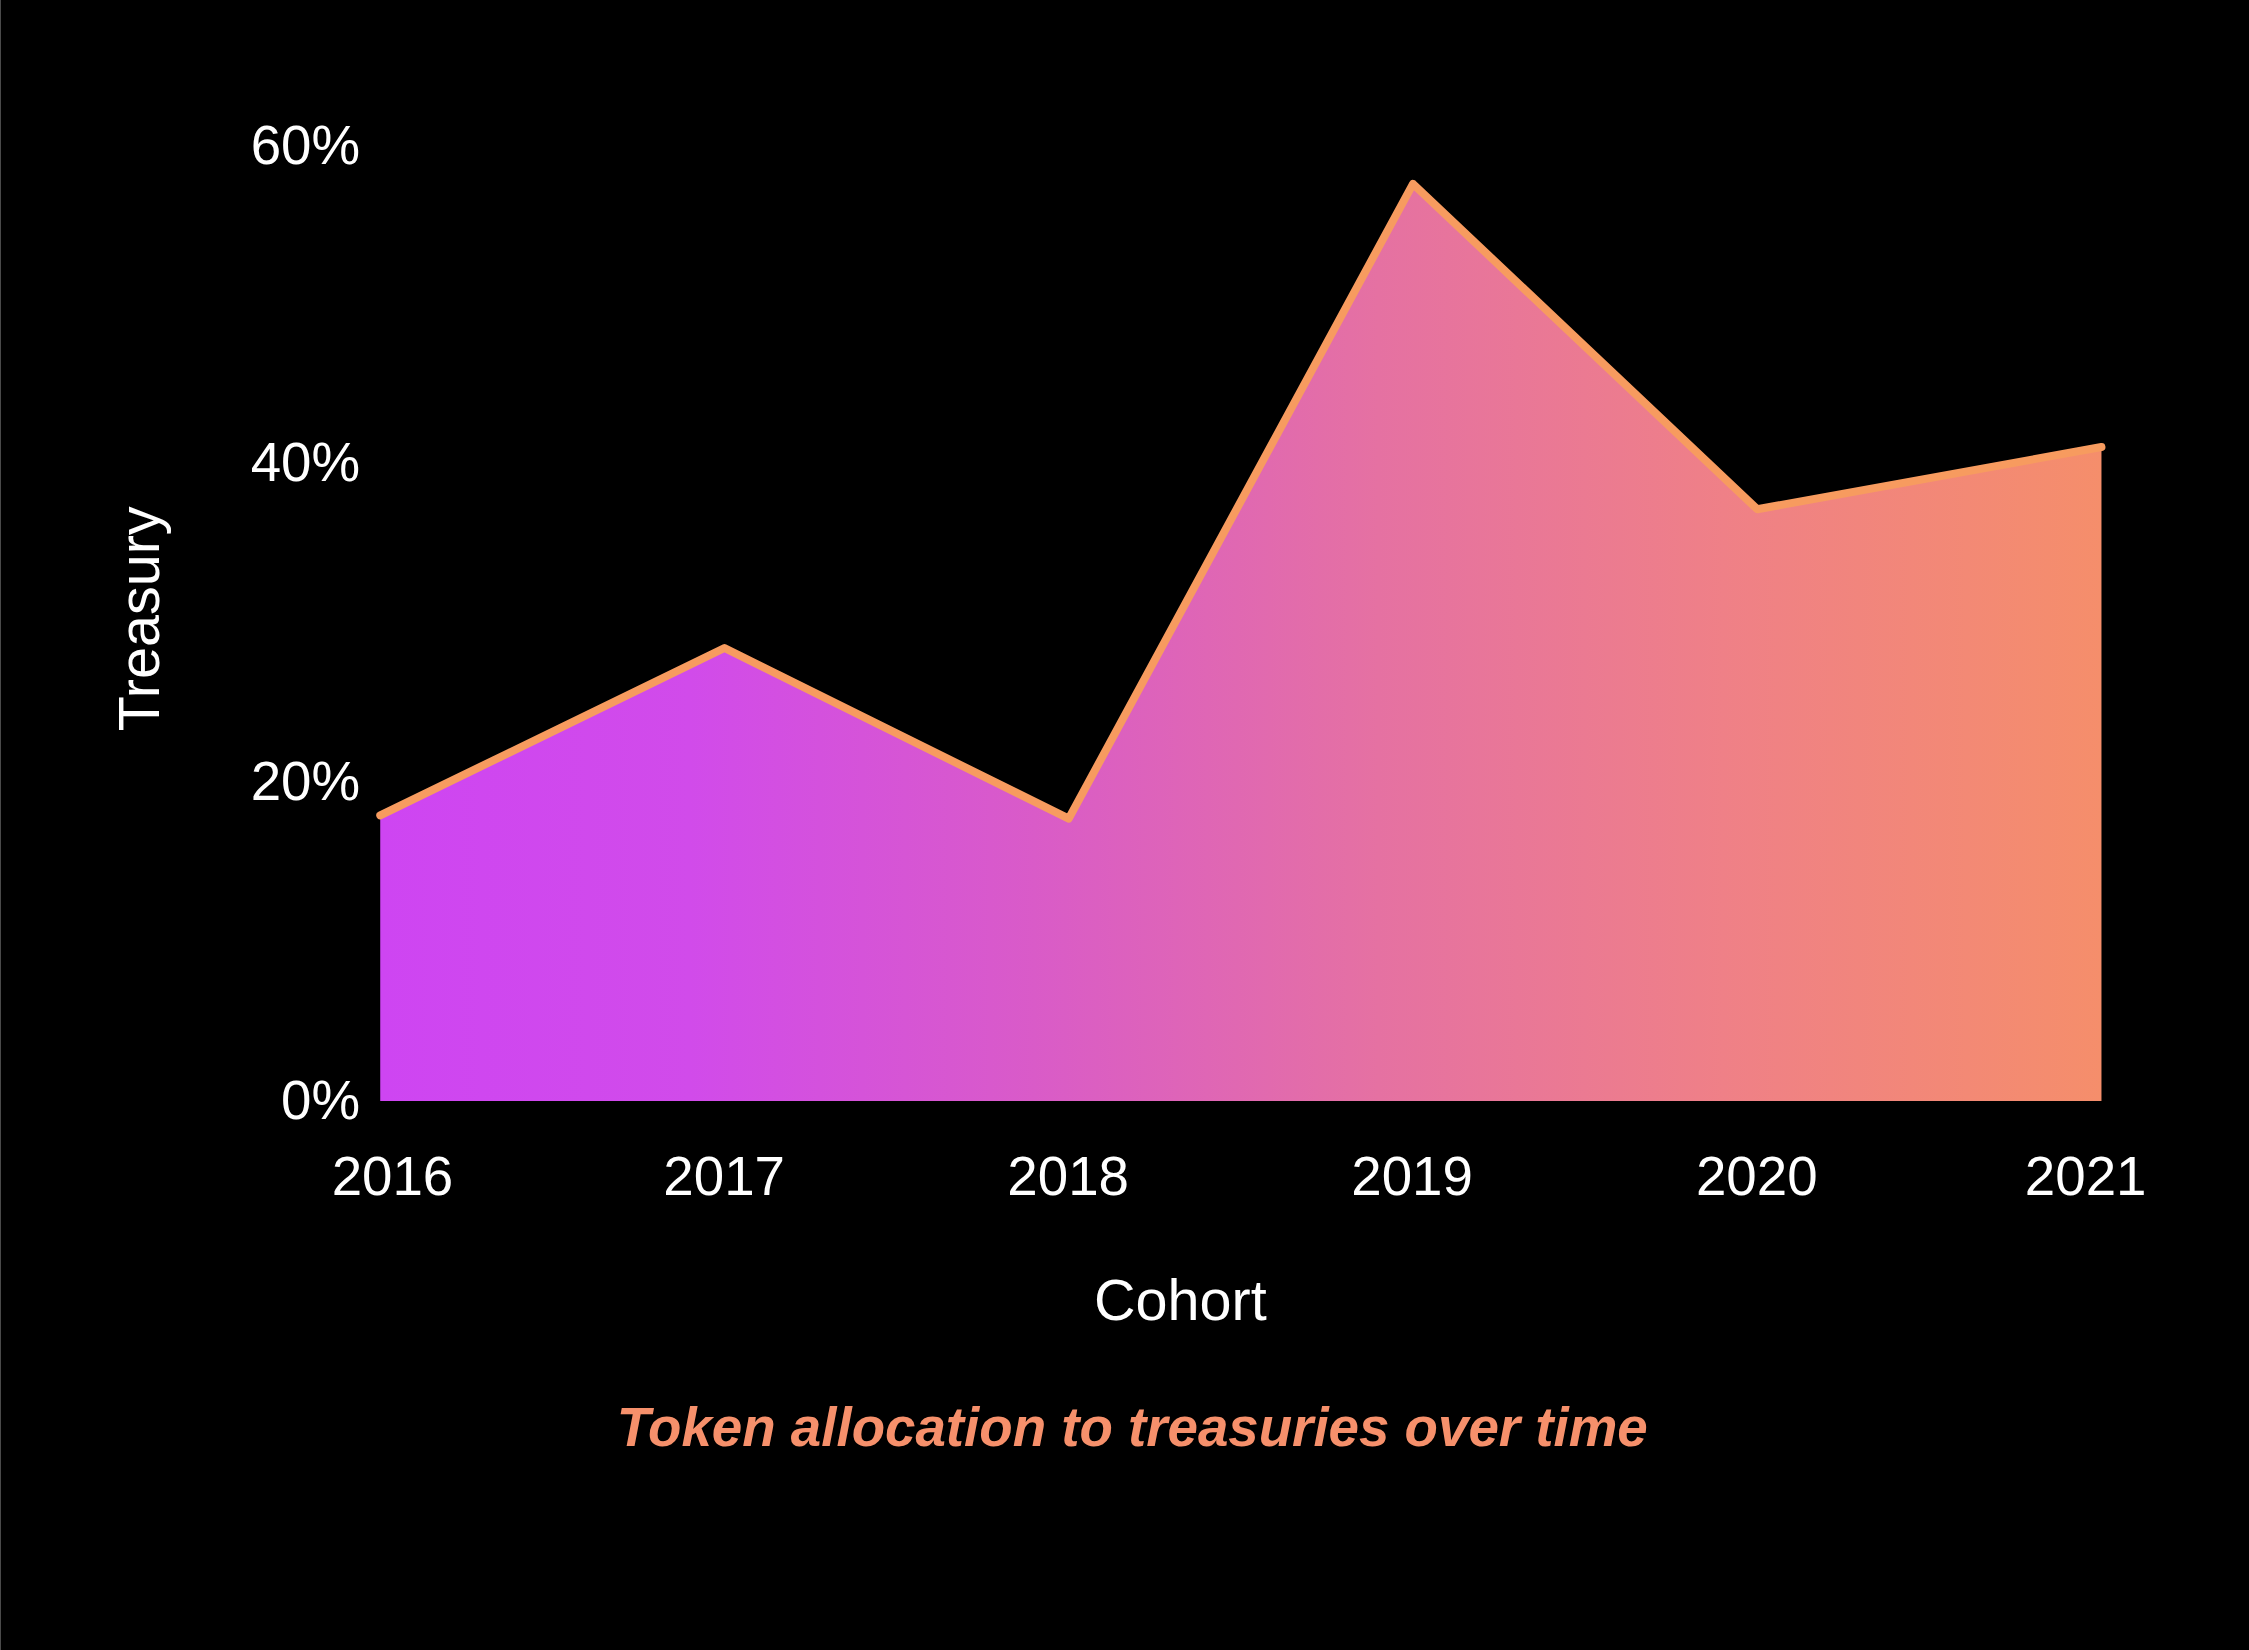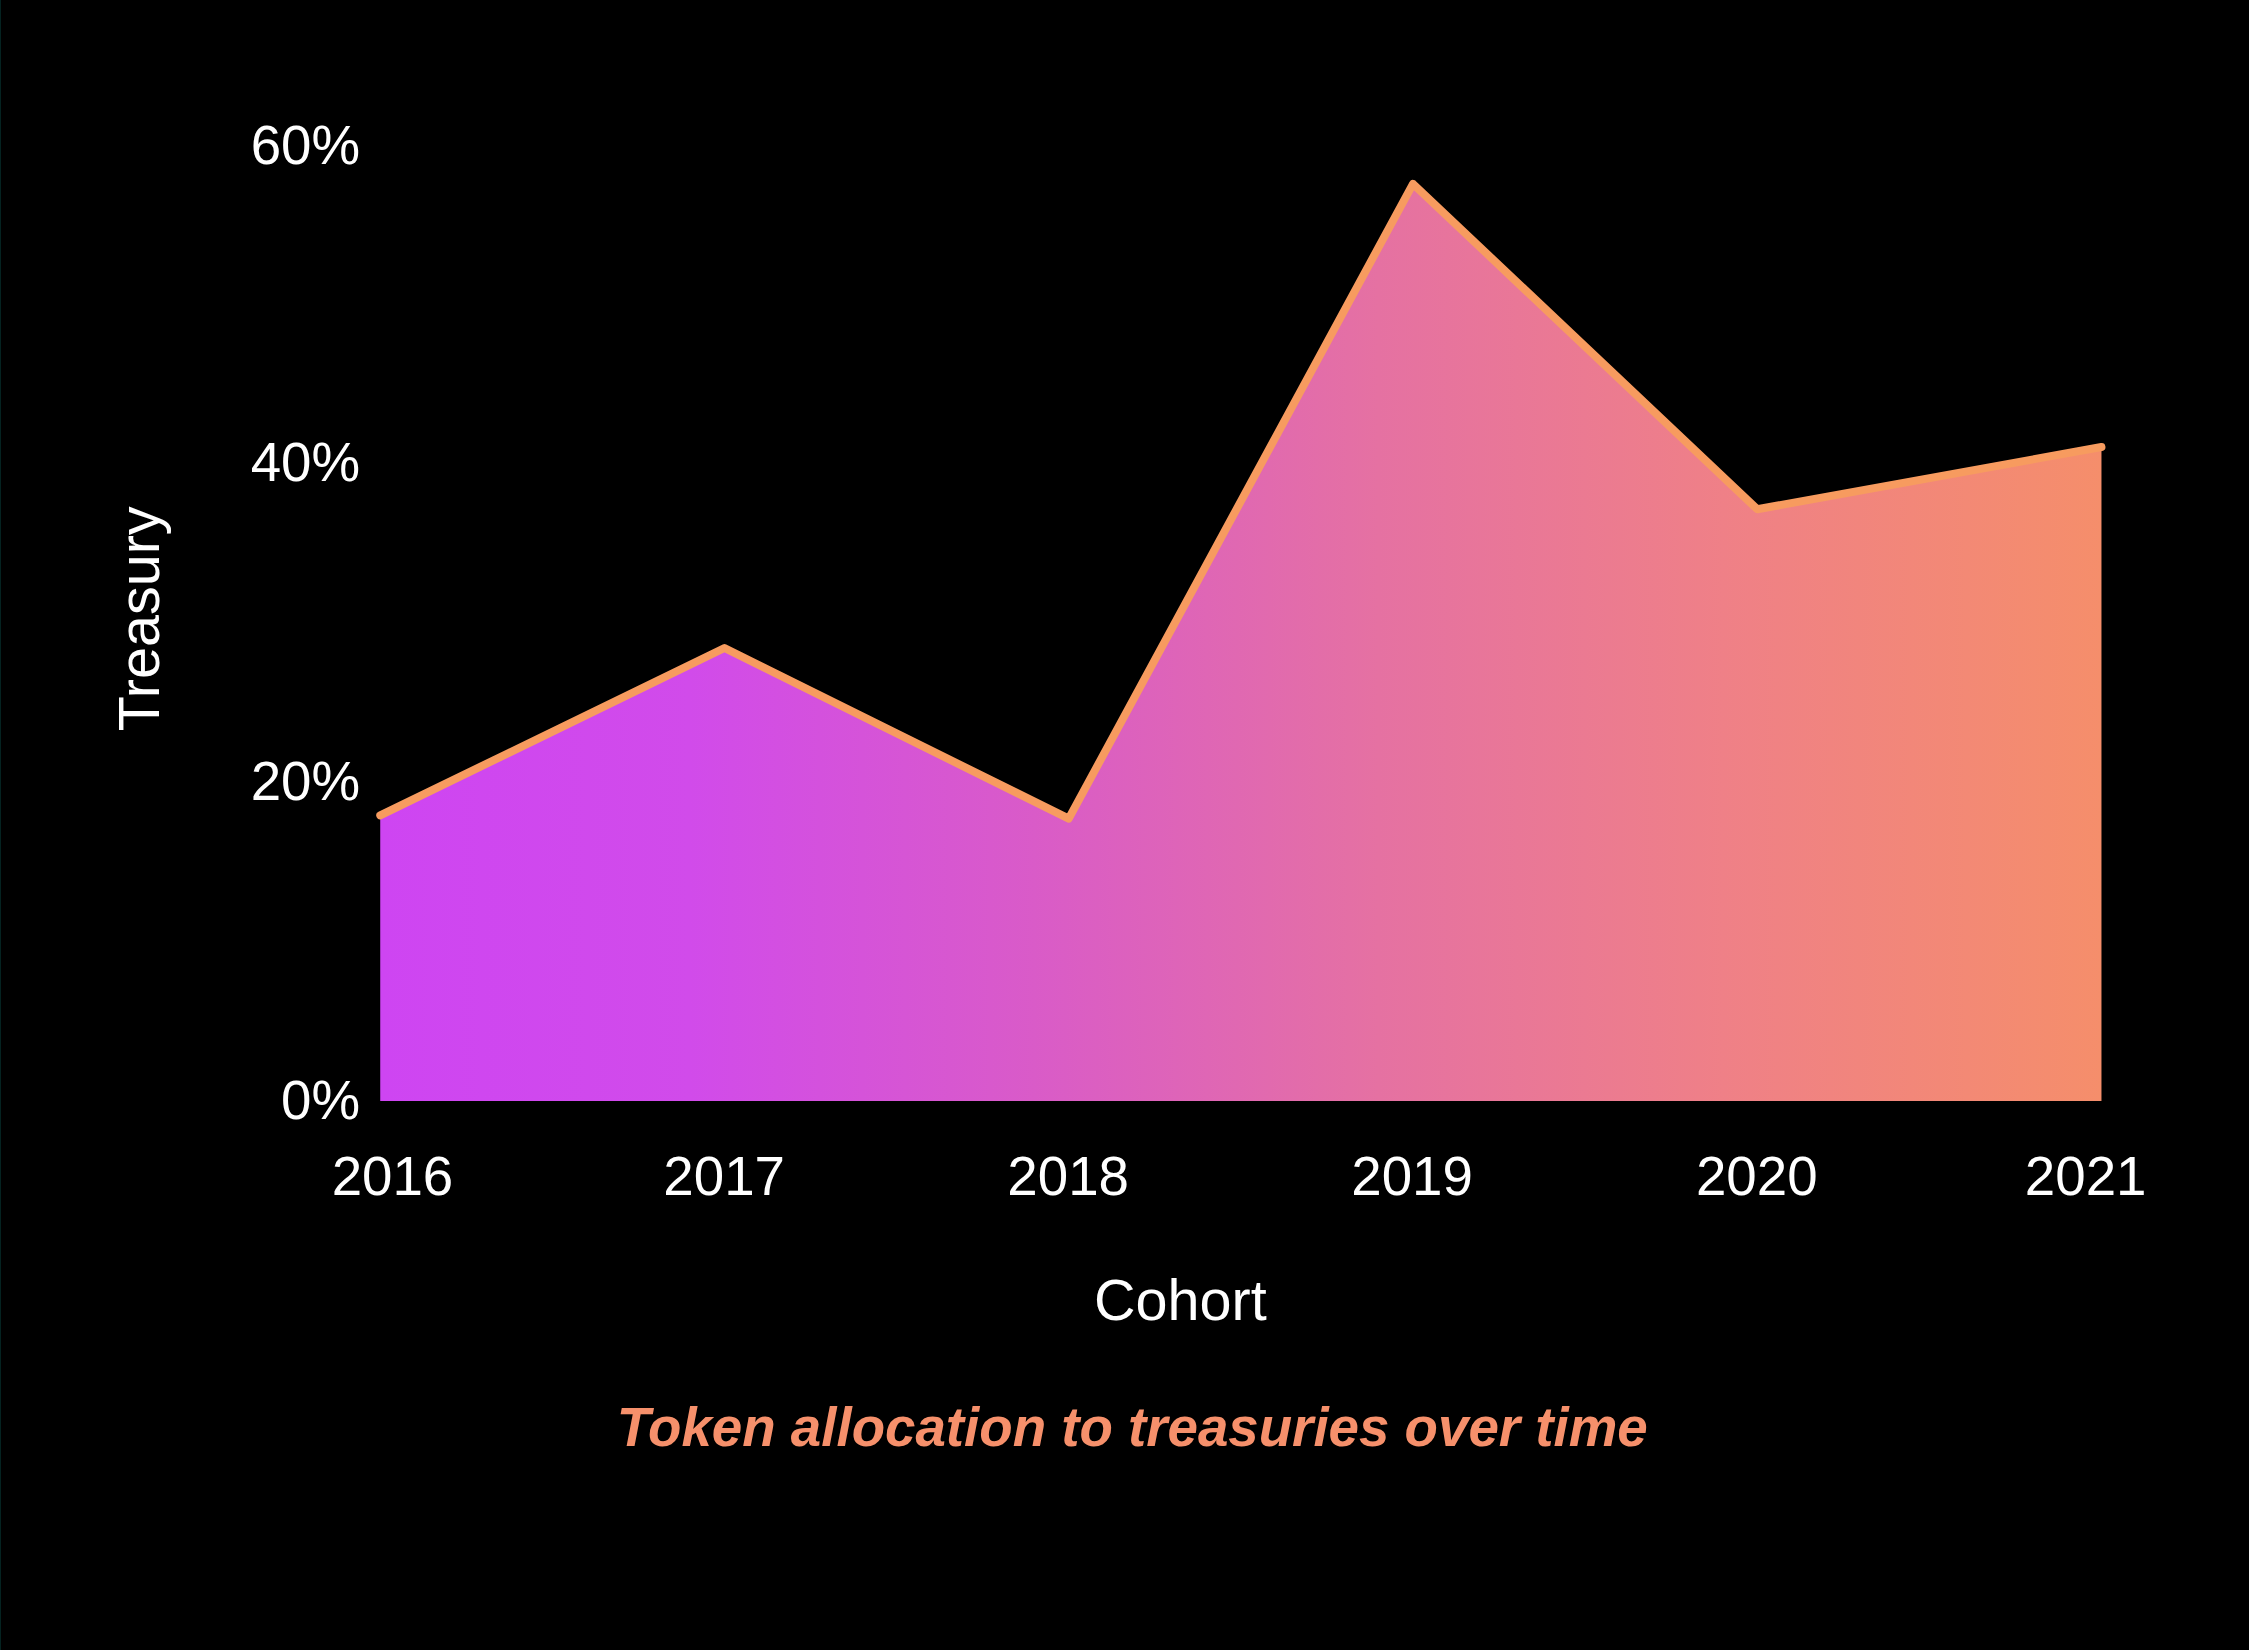--- a/index.html
+++ b/index.html
@@ -12,21 +12,21 @@
     height: 1650px;
     font-family: "Liberation Sans", sans-serif;
     overflow: hidden;
     position: relative;
   }
   #figure {
     position: absolute;
     left: 0; top: 0;
     width: 2250px;
     height: 1650px;
-    background: #0f766e;
+    background: #ffffff;
   }
   .svg-root { display: block; }
 
   .ytick-label, .xtick-label {
     fill: #ffffff;
     font-family: "Liberation Sans", sans-serif;
     font-size: 76px;
     font-weight: 400;
   }
   .ytick-label { text-anchor: end; }

